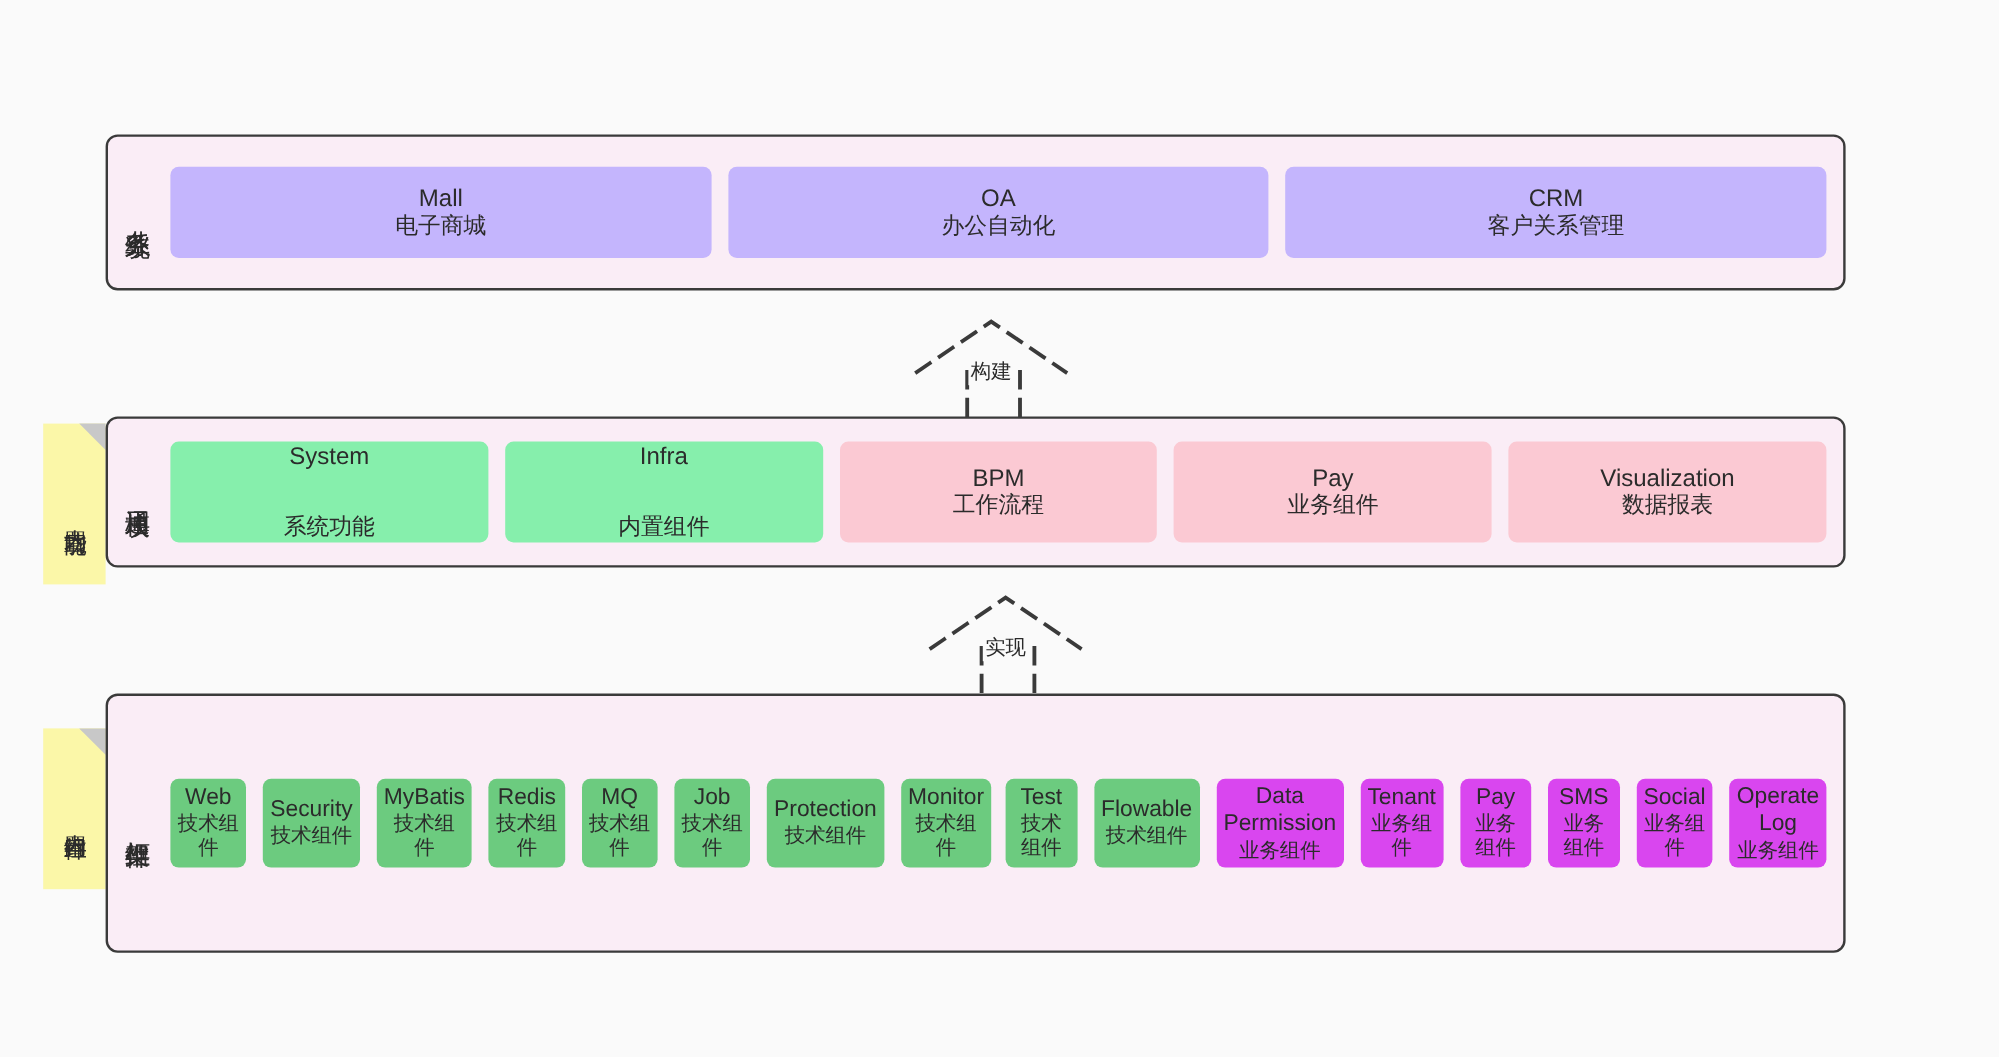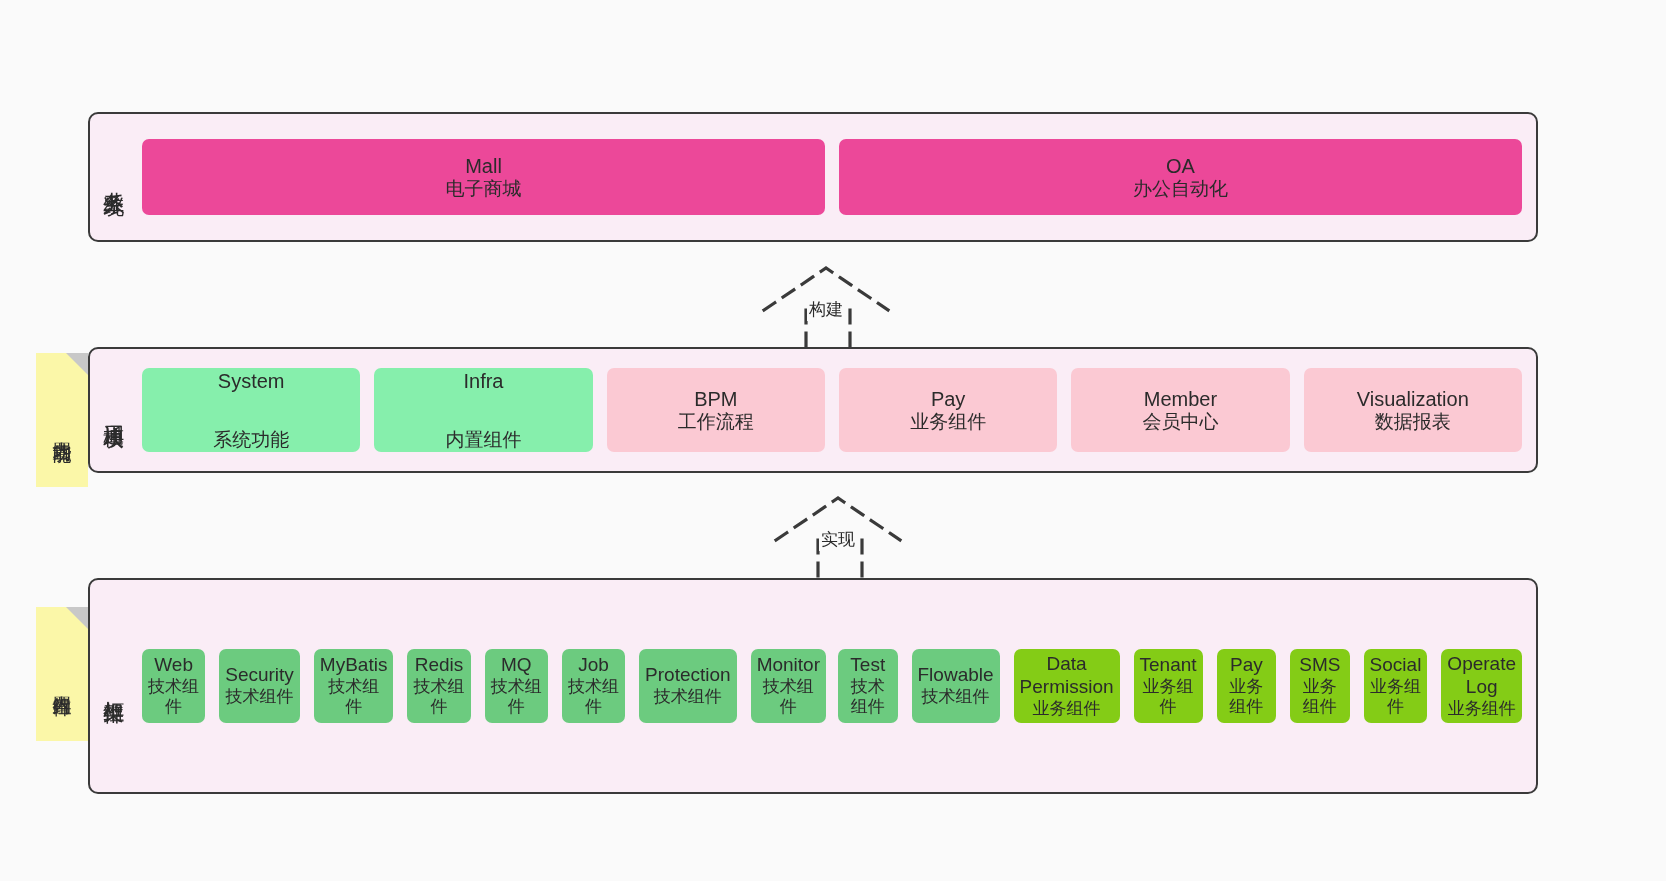--- a/index.html
+++ b/index.html
@@ -64,33 +64,33 @@
     align-items: center;
     justify-content: center;
     text-align: center;
     line-height: 1.2;
     padding: 4px 6px;
     color: #2B2B2B;
   }
   .card .en { font-size: 19px; }
   .card .cn { font-size: 18px; }
 
-  .biz-card   { height: 76px; background: #ec4899; }
+  .biz-card   { height: 76px; background: #c4b5fd; }
   .biz-card .en { font-size: 20px; }
   .biz-card .cn { font-size: 19px; }
 
   .mod-card   { height: 84px; }
   .mod-card.strong { background: #86efac; gap: 36px; }
   .mod-card.soft   { background: #FBC9D3; justify-content: center; }
   .mod-card .en { font-size: 20px; }
   .mod-card .cn { font-size: 19px; }
 
   .fw-card    { height: 74px; }
   .fw-card.tech { background: #6CCB7F; }
-  .fw-card.biz  { background: #84cc16; }
+  .fw-card.biz  { background: #d946ef; }
   .fw-card .en { font-size: 19px; }
   .fw-card .cn { font-size: 17px; }
 
   
   .note {
     position: absolute;
     width: 52px;
     background: #FBF7A8;
     z-index: 1;
     display: flex;
@@ -132,20 +132,24 @@
   <div class="panel-title">业务系统</div>
   <div class="panel-body" id="biz-body">
       <div class="card biz-card">
         <div class="en">Mall</div>
         <div class="cn">电子商城</div>
       </div>
       <div class="card biz-card">
         <div class="en">OA</div>
         <div class="cn">办公自动化</div>
       </div>
+      <div class="card biz-card">
+        <div class="en">CRM</div>
+        <div class="cn">客户关系管理</div>
+      </div>
     </div>
 </div>
 
 <div class="connector" id="connector-build" style="left:760px; top:262px; width:140px; height:86px;">
   <svg width="140" height="86" viewBox="0 0 140 86">
     <path d="M4 48 L66 6 L128 48" fill="none" stroke="#3A3A3A" stroke-width="3.2" stroke-dasharray="13 10" stroke-linecap="square"></path>
     <path d="M46 48 L46 84 M90 48 L90 84 M46 48 L90 48" fill="none" stroke="#3A3A3A" stroke-width="3.2" stroke-dasharray="13 10" stroke-linecap="square"></path>
   </svg>
   <span class="conn-label" style="left:47px; top:36px;">构建</span>
 </div>
@@ -168,24 +172,20 @@
       </div>
       <div class="card mod-card soft">
         <div class="en">BPM</div>
         <div class="cn">工作流程</div>
       </div>
       <div class="card mod-card soft">
         <div class="en">Pay</div>
         <div class="cn">业务组件</div>
       </div>
       <div class="card mod-card soft">
-        <div class="en">Member</div>
-        <div class="cn">会员中心</div>
-      </div>
-      <div class="card mod-card soft">
         <div class="en">Visualization</div>
         <div class="cn">数据报表</div>
       </div>
     </div>
 </div>
 
 <div class="connector" id="connector-implement" style="left:772px; top:492px; width:140px; height:86px;">
   <svg width="140" height="86" viewBox="0 0 140 86">
     <path d="M4 48 L66 6 L128 48" fill="none" stroke="#3A3A3A" stroke-width="3.2" stroke-dasharray="13 10" stroke-linecap="square"></path>
     <path d="M46 48 L46 84 M90 48 L90 84 M46 48 L90 48" fill="none" stroke="#3A3A3A" stroke-width="3.2" stroke-dasharray="13 10" stroke-linecap="square"></path>

